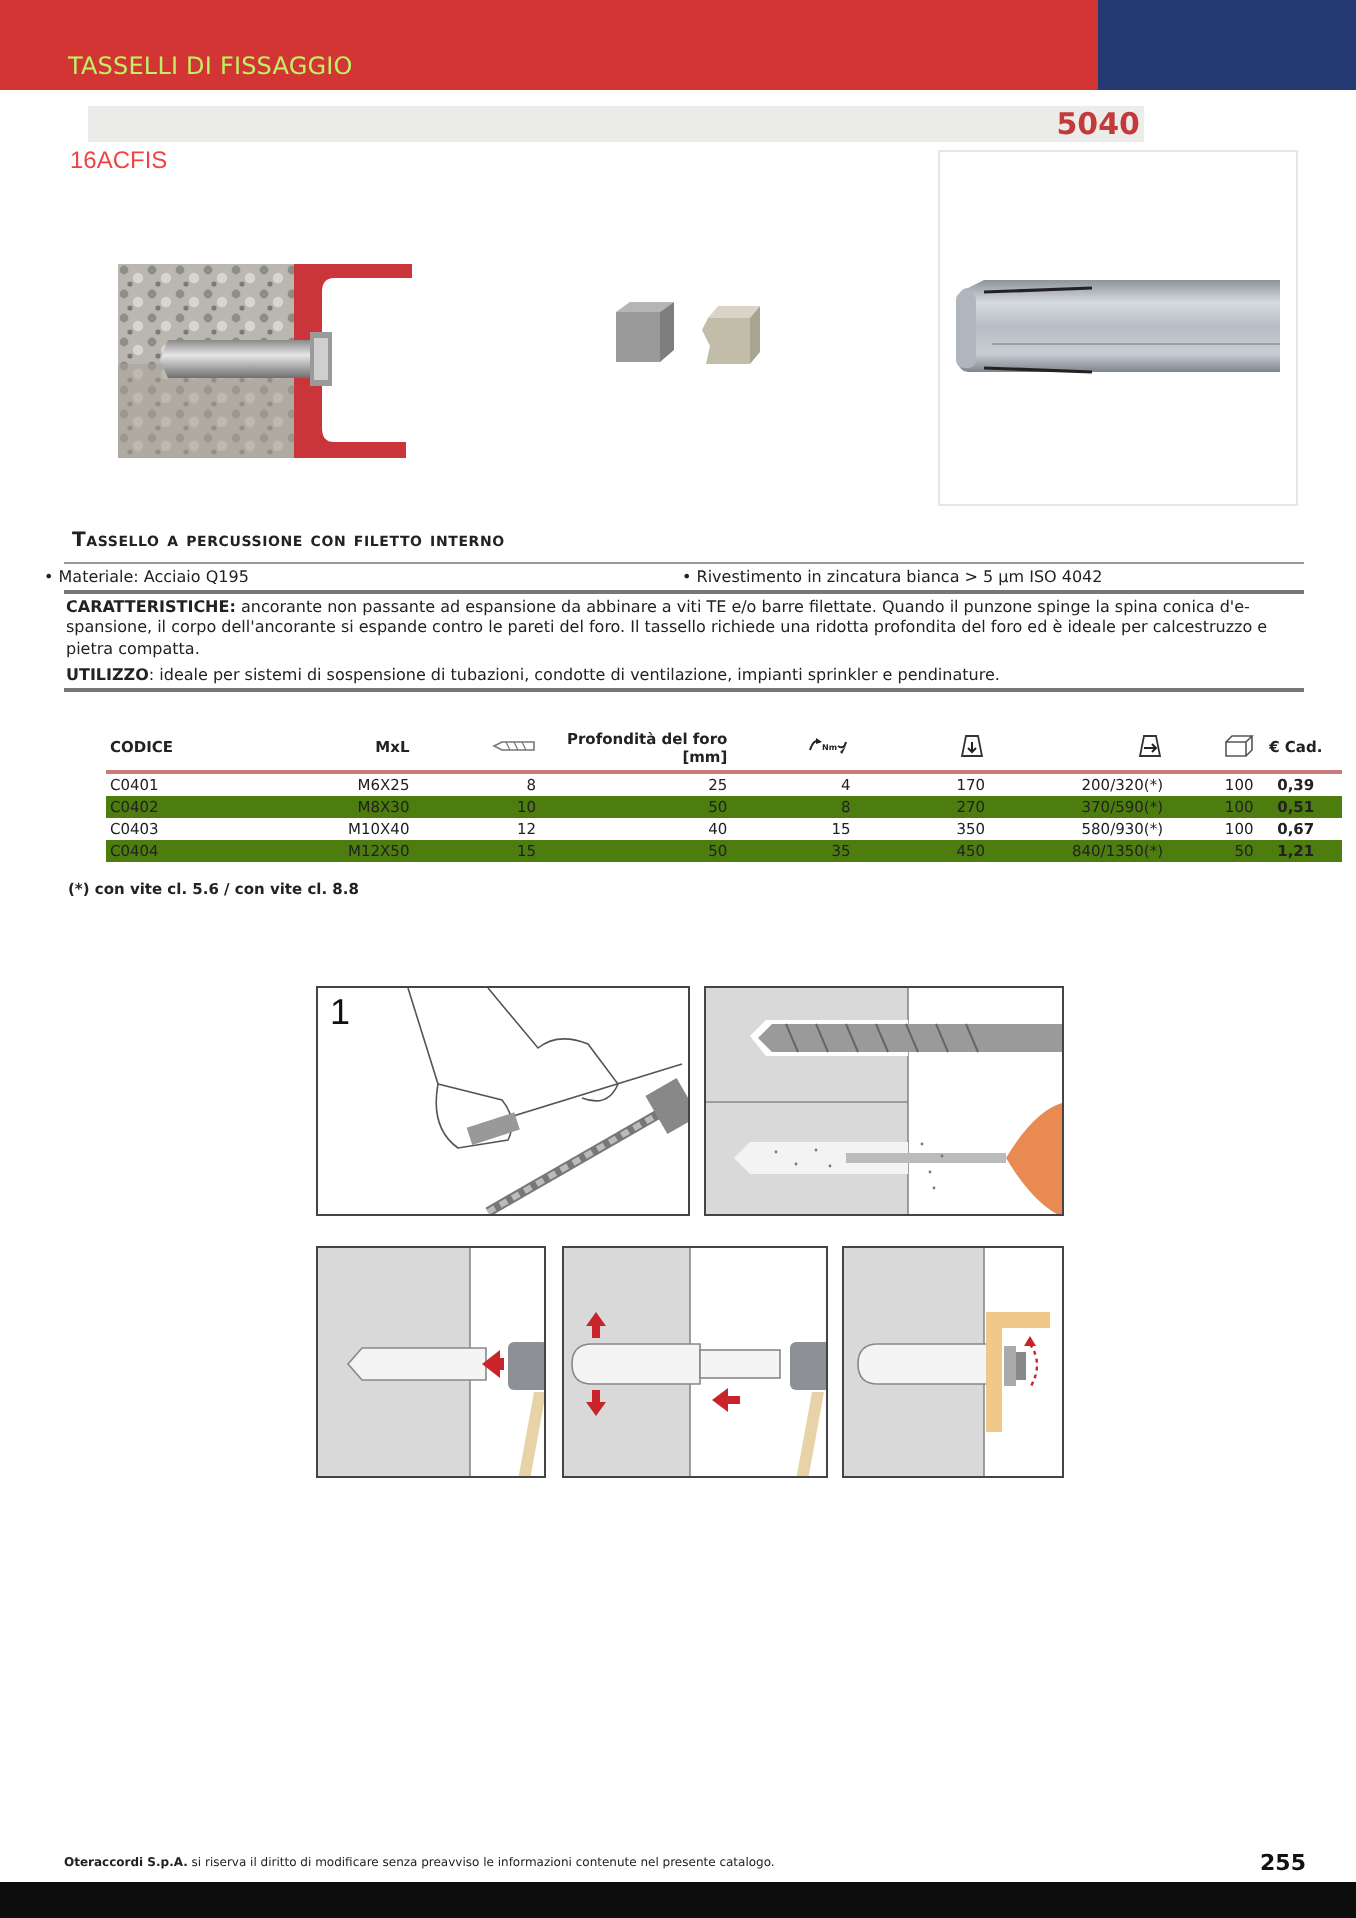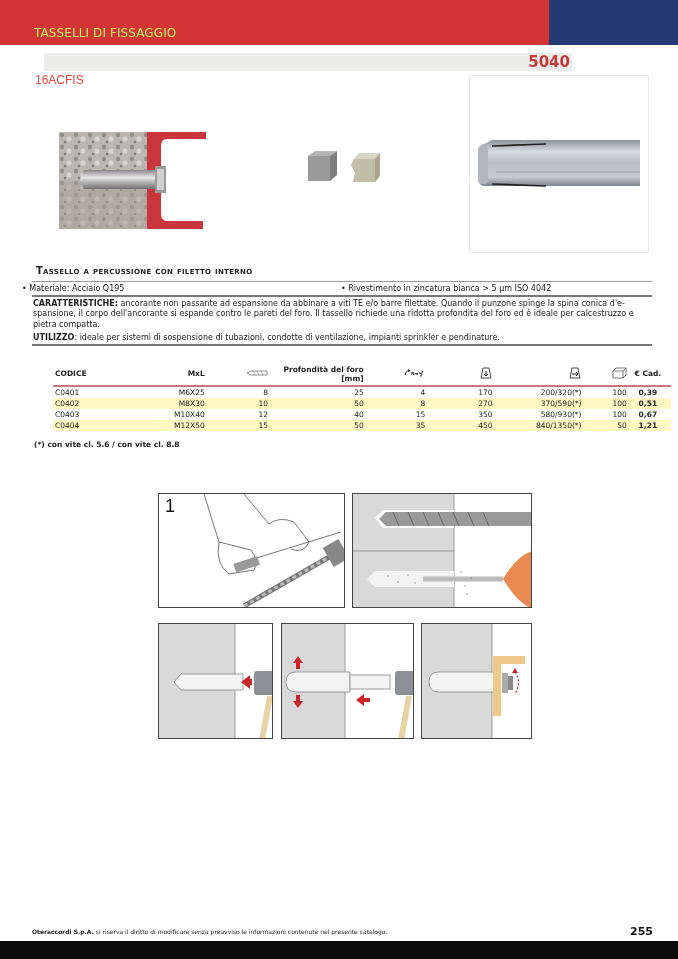--- a/index.html
+++ b/index.html
@@ -22,21 +22,21 @@
     .rule { position: absolute; left: 32px; width: 620px; height: 1px; background: #999; }
 
     .feat { position: absolute; top: 284px; font-size: 8px; color: #222; }
     .desc { position: absolute; left: 33px; top: 299px; width: 622px; font-size: 8px; line-height: 10.3px; color: #222; }
     .desc b { font-weight: bold; }
     .usage { position: absolute; left: 33px; top: 333px; width: 622px; font-size: 8px; color: #222; }
 
     table.spec { position: absolute; left: 33px; top: 362px; width: 618px; border-collapse: collapse; font-size: 7.5px; color: #222; margin-left: 20px; }
     table.spec th { font-weight: bold; font-size: 7.5px; height: 24px; vertical-align: middle; border-bottom: 2px solid #c97a7c; line-height: 9px; }
     table.spec td { height: 11px; line-height: 11px; }
-    table.spec tr.alt td { background: #fef9c3; }
+    table.spec tr.alt td { background: #4d7c0f; }
     table.spec .c { text-align: right; }
     table.spec .l { text-align: left; padding-left: 2px; }
     table.spec .r { text-align: center; padding-right: 2px; }
     table.spec td.price { font-weight: bold; }
 
     .note { position: absolute; left: 34px; top: 440px; font-size: 7.5px; font-weight: bold; color: #222; }
 
     .step { position: absolute; border: 1px solid #444; background: #fff; overflow: hidden; }
     .step .n { position: absolute; left: 6px; top: 2px; font-family: "Liberation Sans", sans-serif; font-size: 18px; color: #111; }
 

